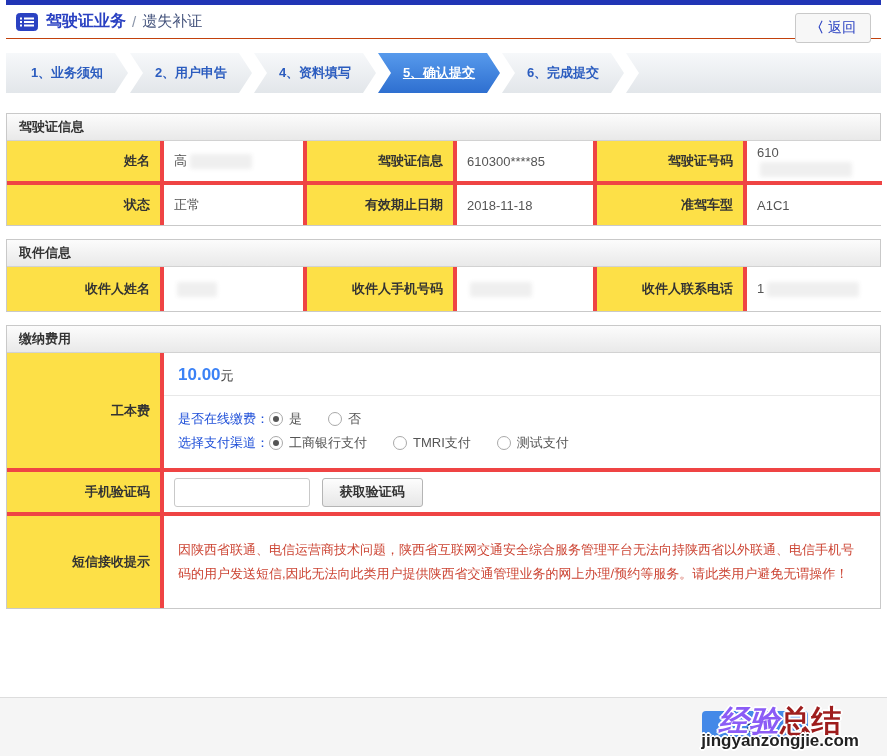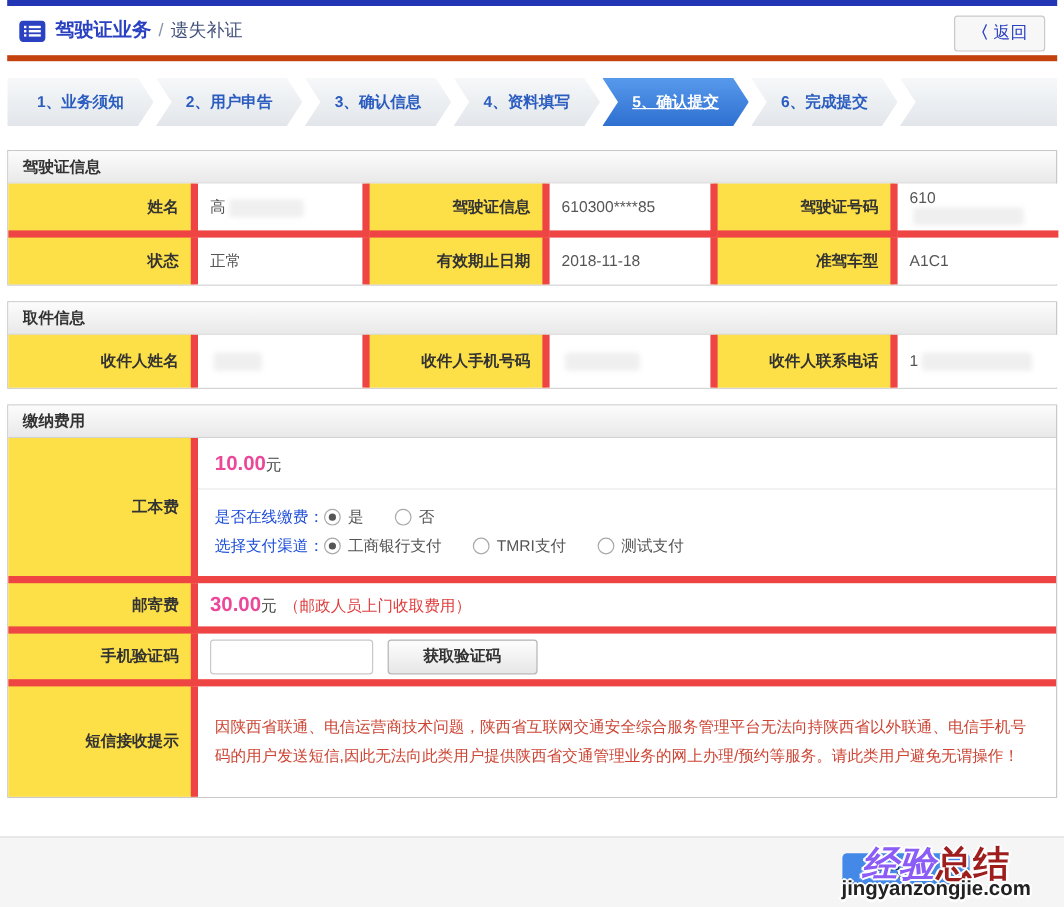--- a/index.html
+++ b/index.html
@@ -4,21 +4,21 @@
 <style>
   * { box-sizing: border-box; margin: 0; padding: 0; }
   html,body { width:887px; height:756px; }
   body {
     font-family: "Liberation Sans", "DejaVu Sans", sans-serif;
     font-size: 13px; color:#333; background:#fff; position:relative; overflow:hidden;
   }
   .container { margin: 0 6px; }
   .topbar { height:5px; background:#2135b5; }
   
-  .page-header { position:relative; height:46px; display:flex; align-items:center; padding:0 10px; border-bottom:5px solid #c2410c; background:#fff; }
+  .page-header { position:relative; height:34px; display:flex; align-items:center; padding:0 10px; border-bottom:1px solid #c2410c; background:#fff; }
   .hdr-icon { width:22px; height:18px; margin-right:8px; }
   .hdr-title { font-size:16px; font-weight:bold; color:#2a41c2; }
   .hdr-sep { font-size:15px; color:#8a94a8; margin:0 6px; }
   .hdr-sub { font-size:15px; color:#41507a; }
   .back-btn { position:absolute; right:10px; top:8px; height:30px; padding:0 14px; background:#f7f7f7; border:1px solid #c9c9c9; border-radius:3px; color:#2a41c2; font-size:14px; display:flex; align-items:center; cursor:pointer; }
   .back-btn .chev { margin-right:4px; font-weight:bold; }
   
   .steps { display:flex; height:40px; margin:14px 0 20px 0; }
   .step { flex:0 0 122px; display:flex; align-items:center; justify-content:center;
     background:linear-gradient(#f6f8fa,#e2e6ea); color:#2b5cbf; font-weight:bold; font-size:13px;
@@ -26,44 +26,44 @@
     margin-right:2px; cursor:pointer; }
   .step.first { clip-path: polygon(0 0, calc(100% - 13px) 0, 100% 50%, calc(100% - 13px) 100%, 0 100%); align-items: center; }
   .step.active { background:linear-gradient(#579aec,#2e6fd0); color:#fff;text-decoration:underline; }
   .step-filler { flex:1; background:linear-gradient(#f6f8fa,#e2e6ea);
     clip-path: polygon(0 0, 100% 0, 100% 100%, 0 100%, 13px 50%); }
   
   .section { border:1px solid #c9c9c9; margin-bottom:13px; background:#fff; }
   .section-header { height:27px; line-height:26px; padding-left:12px; font-weight:bold; color:#333;
     background:linear-gradient(#fcfcfc,#e9e9e9); border-bottom:1px solid #d2d2d2; }
   table { width:100%; border-collapse:collapse; table-layout:fixed; }
-  td { border:6px solid #ef4444; padding:0 10px; height:42px; vertical-align:middle; }
+  td { border:4px solid #ef4444; padding:0 10px; height:42px; vertical-align:middle; }
   tr > td:first-child { border-left:none; } tr > td:last-child { border-right:none; }
   tr:last-child > td { border-bottom:none; } tr:first-child > td { border-top:none; }
   .lbl { background:#fde047; text-align:right; font-weight:bold; color:#333; }
   .val { background:#fff; color:#555; }
   .h44 td { height:44px; }
   
   .blur { display:inline-block; height:15px; vertical-align:middle; margin-left:3px; border-radius:2px;
     background:#efefef; filter:blur(2px); }
   .w40{width:40px} .w60{width:62px} .w90{width:92px} .w130{width:128px} .w50{width:48px}
   
   .fee-cell { padding:0; }
   .fee-top { padding:12px 14px 10px 14px; border-bottom:1px solid #e8e8e8; }
-  .fee-amount { color:#ec4899; font-weight:bold; font-size:17px; }
+  .fee-amount { color:#3b82f6; font-weight:bold; font-size:17px; }
   .fee-unit { color:#444; font-size:13px; }
   .fee-note { color:#e03c3c; font-size:13px; margin-left:6px; }
   .fee-sub { padding:8px 14px 10px 14px; }
   .opt-line { display:flex; align-items:center; margin:6px 0; color:#555; }
   .opt-q { color:#1d4ed8; }
   .radio { width:14px; height:14px; border:1px solid #a9a9a9; border-radius:50%; background:#fff; display:inline-block; position:relative; margin-right:6px; flex:0 0 14px; cursor:pointer; }
   .radio.checked::after { content:''; position:absolute; left:3px; top:3px; right:3px; bottom:3px; border-radius:50%; background:#555; }
   .opt-item { display:flex; align-items:center; margin-right:26px; cursor:pointer; color:#555; }
   .captcha-input { width:136px; height:29px; border:1px solid #c9c9c9; border-radius:3px; padding:0 8px; font-size:13px; vertical-align:middle; }
-  .captcha-btn { height:29px; margin-left:8px; padding:0 29px; background:linear-gradient(#fdfdfd,#e7e7e7); border:1px solid #b5b5b5; border-radius:3px; font-weight:bold; font-size:13px; color:#333; vertical-align:middle; cursor:pointer; }
+  .captcha-btn { height:29px; margin-left:8px; padding:0 17px; background:linear-gradient(#fdfdfd,#e7e7e7); border:1px solid #b5b5b5; border-radius:3px; font-weight:bold; font-size:13px; color:#333; vertical-align:middle; cursor:pointer; }
   .notice-cell { padding:22px 14px; }
   .notice-text { color:#cc4433; line-height:1.85; font-size:13px; }
   .notice-row td { height:66px; }
   
   .footer { position:absolute; left:0; right:0; bottom:0; height:59px; background:#f5f5f5; border-top:1px solid #ddd; }
   .prev-btn { position:absolute; right:79px; top:13px; width:106px; height:29px; background:#4489e8; border:none; border-radius:4px; color:#0f172a; font-size:14px; text-align:left; padding-left:15px; cursor:pointer; }
   
   .watermark { position:absolute; right:28px; bottom:7px; text-align:center; line-height:1; pointer-events:none; }
   .wm1 { font-size:30px; font-weight:bold; letter-spacing:1px;
     text-shadow:-2px 0 #fff,2px 0 #fff,0 -2px #fff,0 2px #fff,-1px -1px #fff,1px 1px #fff,-1px 1px #fff,1px -1px #fff; }
@@ -97,23 +97,20 @@
   </div>
 
   <div class="steps">
     <div class="step first">
         <span>1、业务须知</span>
       </div>
     <div class="step">
         <span>2、用户申告</span>
       </div>
     <div class="step">
-        <span>3、确认信息</span>
-      </div>
-    <div class="step">
         <span>4、资料填写</span>
       </div>
     <div class="step active">
         <span>5、确认提交</span>
       </div>
     <div class="step">
         <span>6、完成提交</span>
       </div>
     <div class="step-filler"></div>
   </div>
@@ -211,26 +208,20 @@
                 <span>TMRI支付</span>
               </span>
               <span class="opt-item">
                 <span class="radio"></span>
                 <span>测试支付</span>
               </span>
             </div>
           </div>
         </td>
       </tr>
-      <tr>
-        <td class="lbl">邮寄费</td>
-        <td class="val">
-          <span class="fee-amount">30.00</span><span class="fee-unit">元</span><span class="fee-note">（邮政人员上门收取费用）</span>
-        </td>
-      </tr>
       <tr class="h44">
         <td class="lbl">手机验证码</td>
         <td class="val">
           <input class="captcha-input" type="text" value="" style="">
           <button class="captcha-btn">获取验证码</button>
         </td>
       </tr>
       <tr class="notice-row">
         <td class="lbl">短信接收提示</td>
         <td class="val notice-cell">

